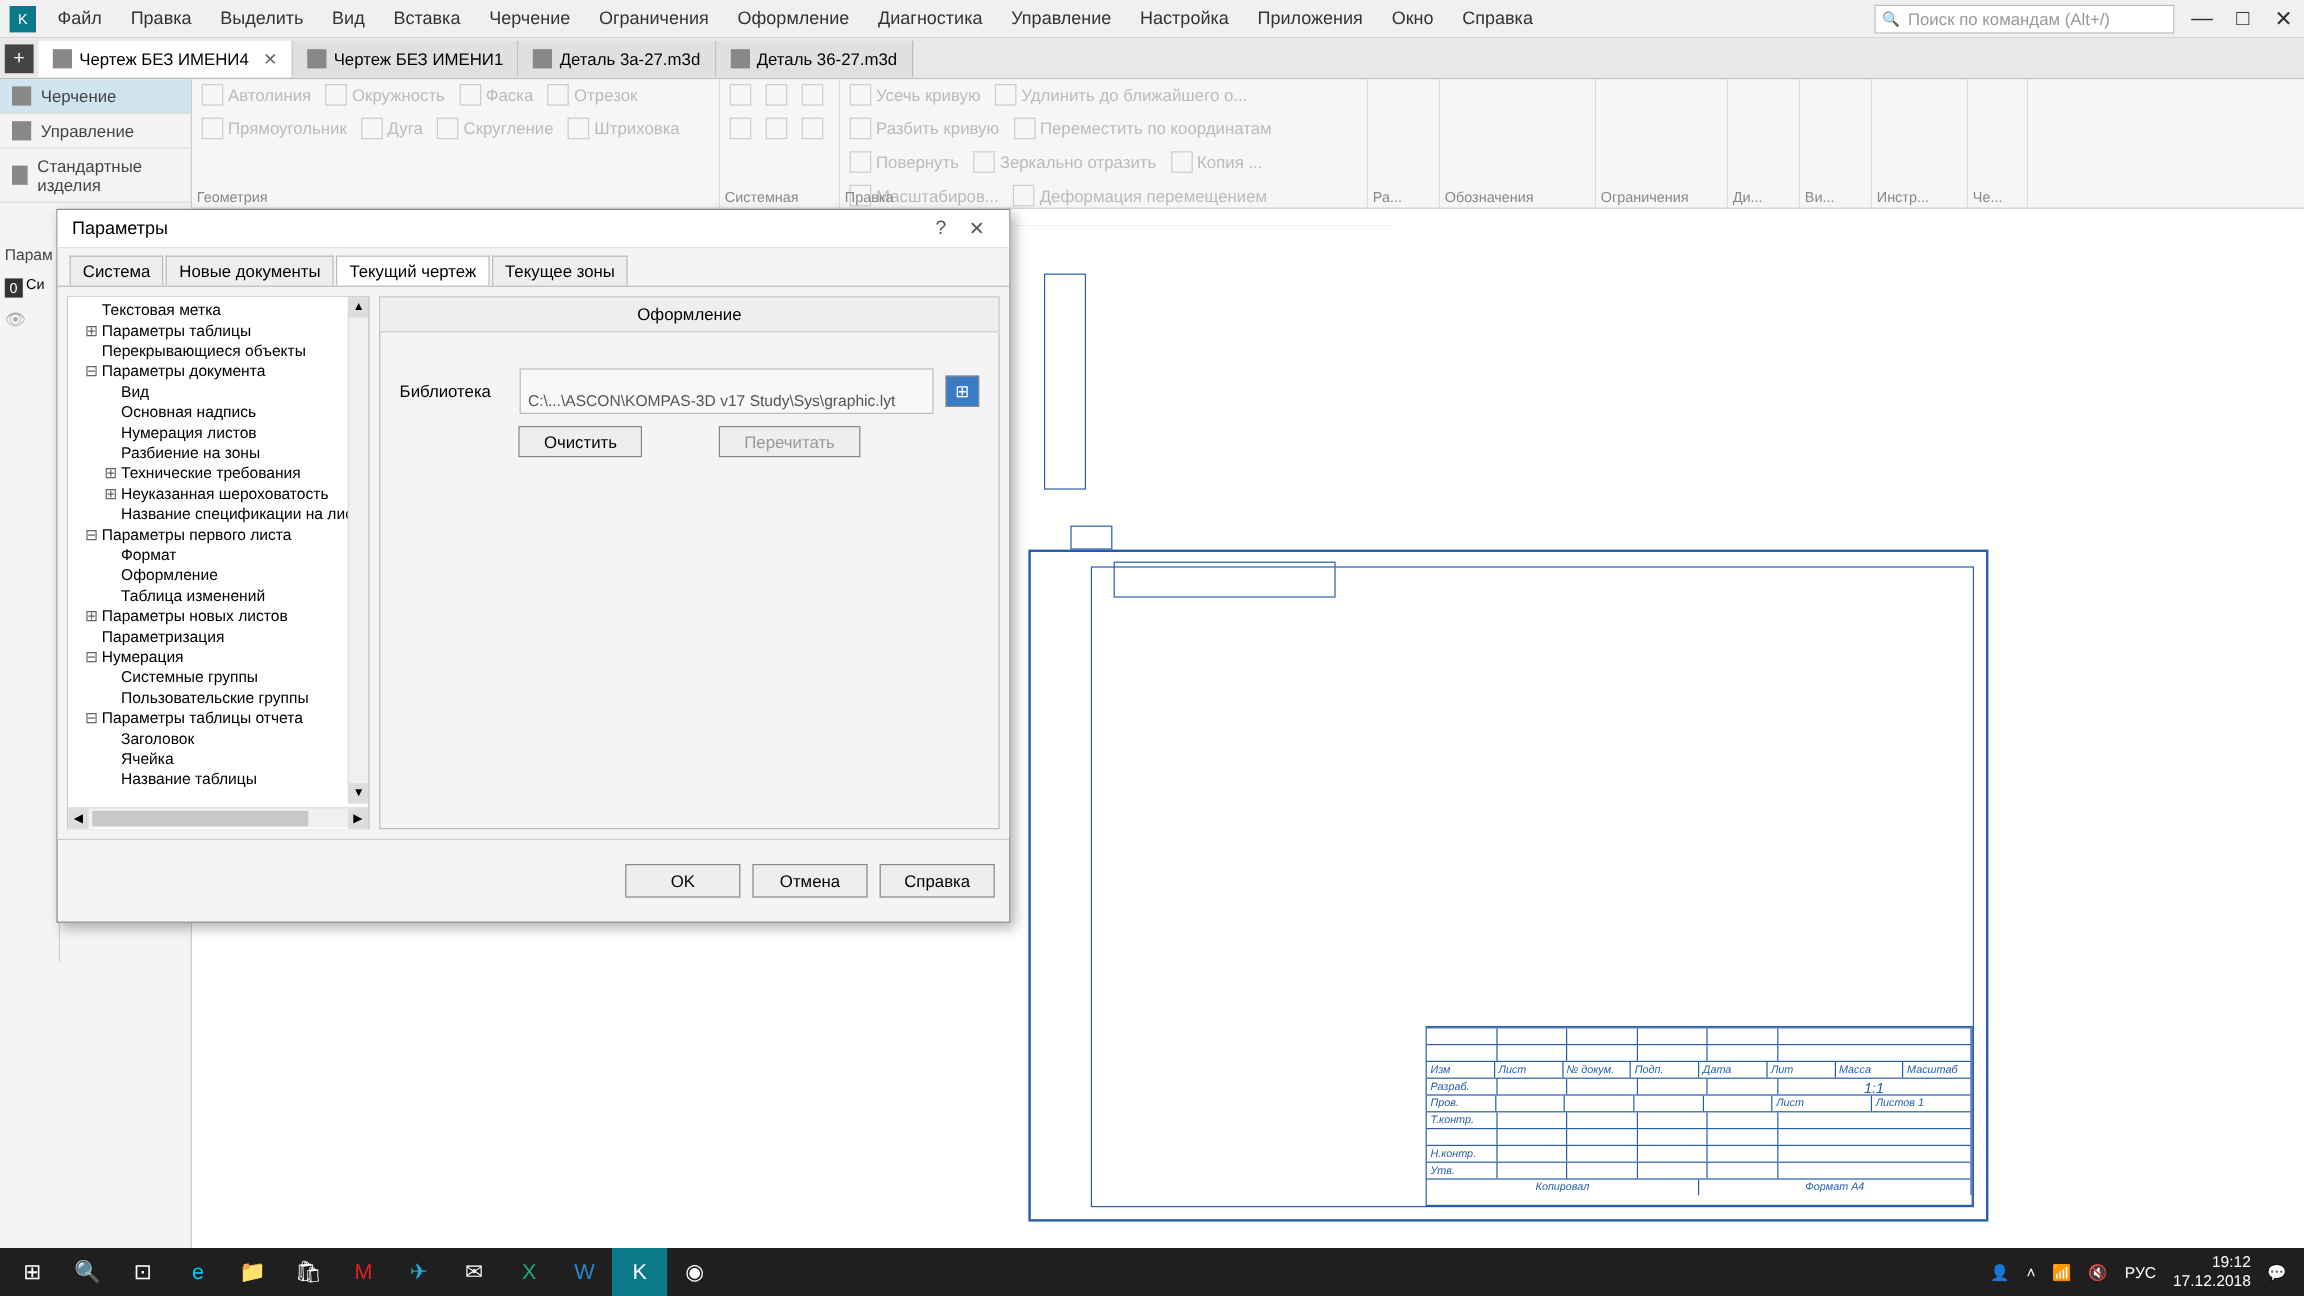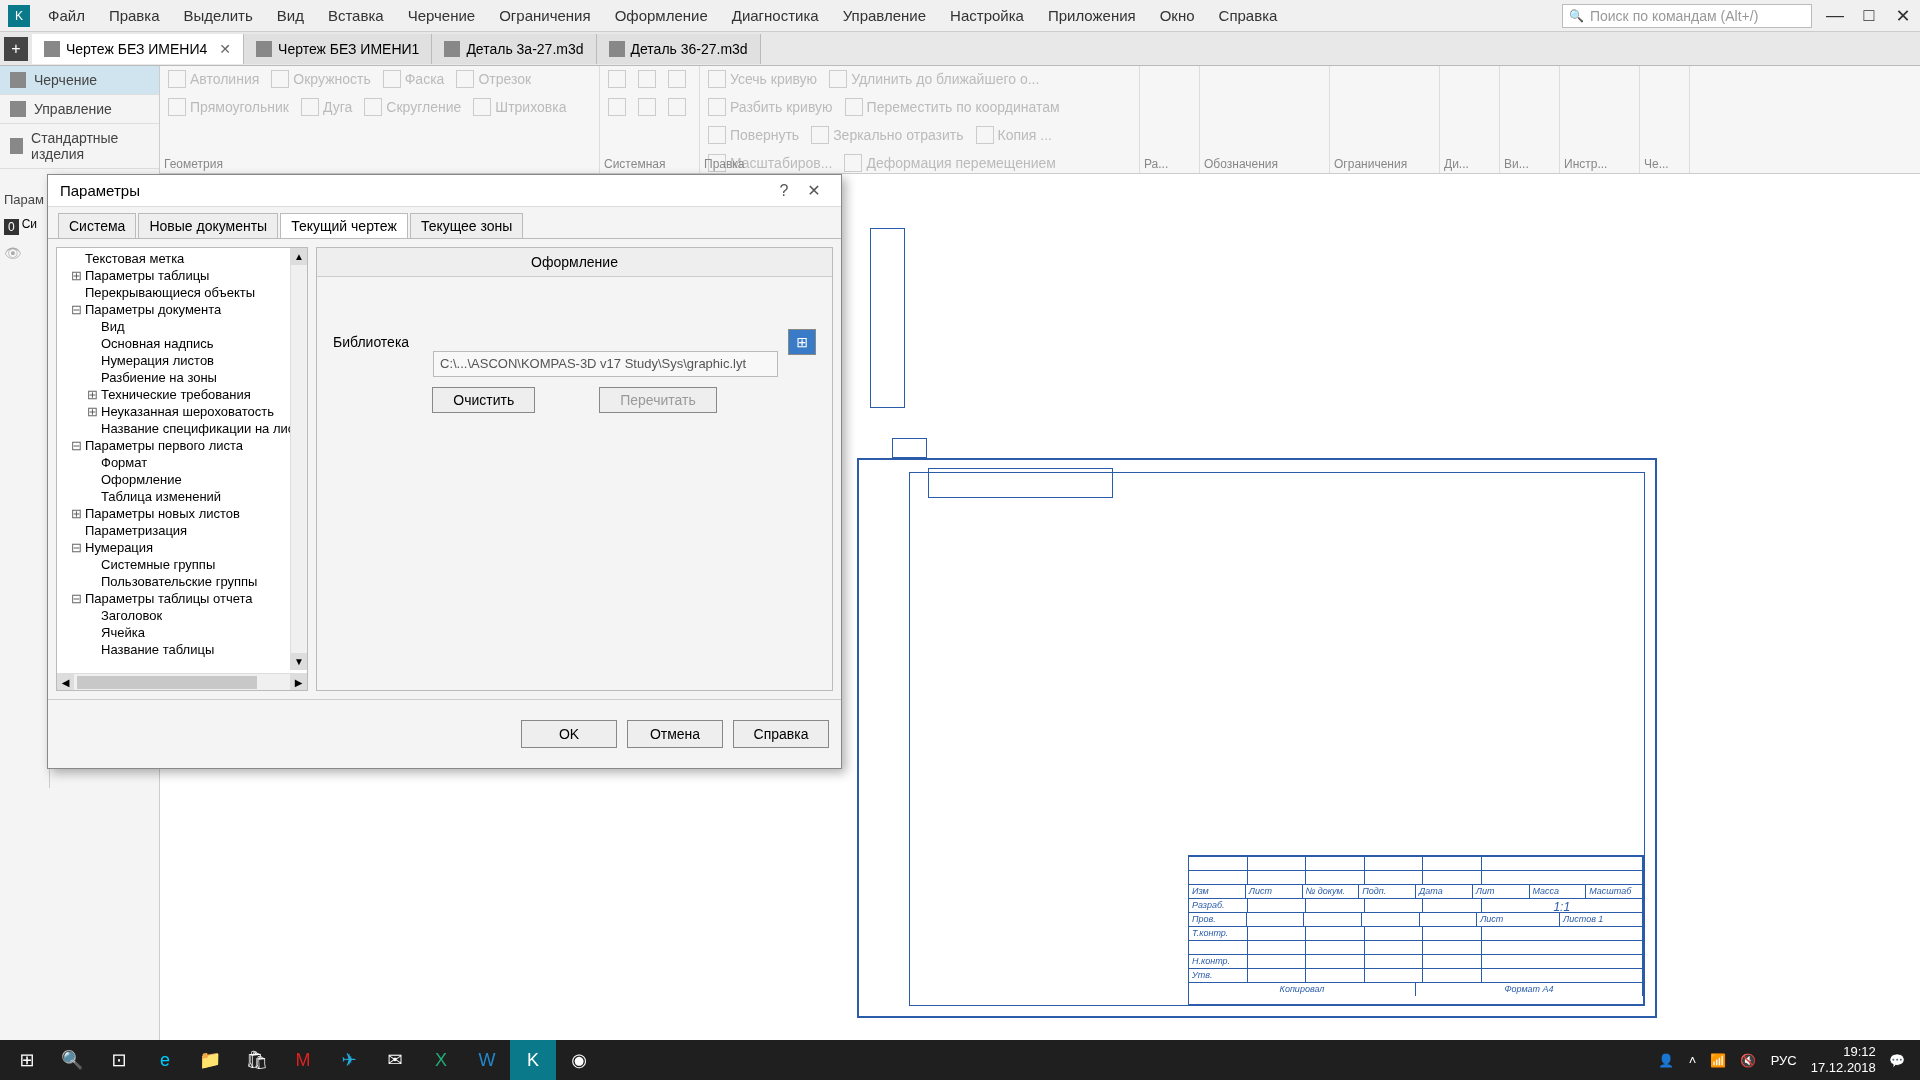--- a/index.html
+++ b/index.html
@@ -36,21 +36,21 @@
 .ribbon-icons { display: flex; flex-wrap: wrap; gap: 6px 4px; }
 .rib-btn { display: flex; align-items: center; gap: 4px; color: #bbb; font-size: 14px; padding: 2px 4px; cursor: pointer; white-space: nowrap; }
 .rib-btn .ic { width: 18px; height: 18px; border: 1px solid #ccc; }
 
 
 .coordbar { position: absolute; top: 188px; left: 835px; height: 30px; background: #f6f6f6; border: 1px solid #ccc; display: flex; align-items: center; padding: 0 6px; gap: 8px; font-size: 14px; }
 .coord-label { color: #555; }
 .coord-val { width: 60px; background: #fff; border: 1px solid #ccc; padding: 2px 4px; text-align: right; }
 
 
-.params-panel { position: absolute; top: 188px; left: 0; width: 50px; height: 600px; background: #f4f4f4; border-right: 1px solid #ccc; padding: 4px; }
+.params-panel { position: absolute; top: 201px; left: 0; width: 50px; height: 600px; background: #f4f4f4; border-right: 1px solid #ccc; padding: 4px; }
 .params-title { font-size: 13px; color: #444; }
 .params-chip { background: #333; color: #fff; font-size: 12px; padding: 1px 4px; margin-top: 6px; display: inline-block; }
 
 
 .canvas-area { position: absolute; top: 188px; left: 382px; right: 0; bottom: 40px; background: #fff; }
 .drawing-frame { position: absolute; top: 270px; left: 475px; width: 800px; height: 560px; border: 2px solid #2a5caa; }
 .drawing-inner { position: absolute; top: 12px; left: 50px; right: 10px; bottom: 10px; border: 1px solid #2a5caa; }
 .title-block { position: absolute; bottom: 0; right: 0; width: 456px; height: 150px; border: 1px solid #2a5caa; }
 .tb-row { border-top: 1px solid #2a5caa; height: 14px; display: flex; }
 .tb-cell { border-right: 1px solid #2a5caa; flex: 1; padding: 1px 3px; font-size: 9px; color: #2a5caa; font-style: italic; }
@@ -77,21 +77,21 @@
 .tree-hsb-thumb { position: absolute; left: 20px; top: 2px; height: 13px; width: 180px; background: #c8c8c8; }
 .tree-item { padding: 1px 4px 1px 28px; white-space: nowrap; cursor: pointer; }
 .tree-item.lvl1 { padding-left: 28px; }
 .tree-item.lvl2 { padding-left: 44px; }
 .tree-expand { display: inline-block; width: 12px; color: #666; margin-left: -14px; margin-right: 2px; }
 .content-pane { flex: 1; border: 1px solid #bbb; background: #f4f4f4; display: flex; flex-direction: column; }
 .content-header { text-align: center; padding: 6px; border-bottom: 1px solid #ccc; font-size: 14px; background: #eee; }
 .form-area { padding: 30px 16px; }
 .form-row { display: flex; align-items: center; margin-bottom: 10px; gap: 10px; }
 .form-label { width: 90px; font-size: 14px; }
-.form-input { flex: 1; height: 26px; background: #fff; border: 1px solid #bbb; padding: 4px 6px; font-size: 13px; color: #555; margin-top: 44px; }
+.form-input { flex: 1; height: 26px; background: #fff; border: 1px solid #bbb; padding: 18px 6px; font-size: 13px; color: #555; }
 .form-input.ro { background: #f8f8f8; }
 .form-btn-small { width: 28px; height: 26px; border: 1px solid #888; background: #e4e4e4; cursor: pointer; display: flex; align-items: center; justify-content: center; font-size: 14px; }
 .form-btn-small.blue { background: #3a7bc8; color: #fff; }
 .action-row { display: flex; justify-content: center; gap: 64px; margin-top: 8px; }
 .action-btn { padding: 4px 20px; border: 1px solid #888; background: #eee; cursor: pointer; font-size: 14px; }
 .dialog-footer { padding: 20px 12px; display: flex; justify-content: flex-end; gap: 10px; border-top: 1px solid #ccc; }
 .footer-btn { width: 96px; padding: 5px 0; text-align: center; border: 1px solid #888; background: #eee; cursor: pointer; font-size: 14px; }
 
 
 .taskbar { position: absolute; bottom: 0; left: 0; right: 0; height: 40px; background: #1f1f1f; display: flex; align-items: center; padding: 0 4px; }

